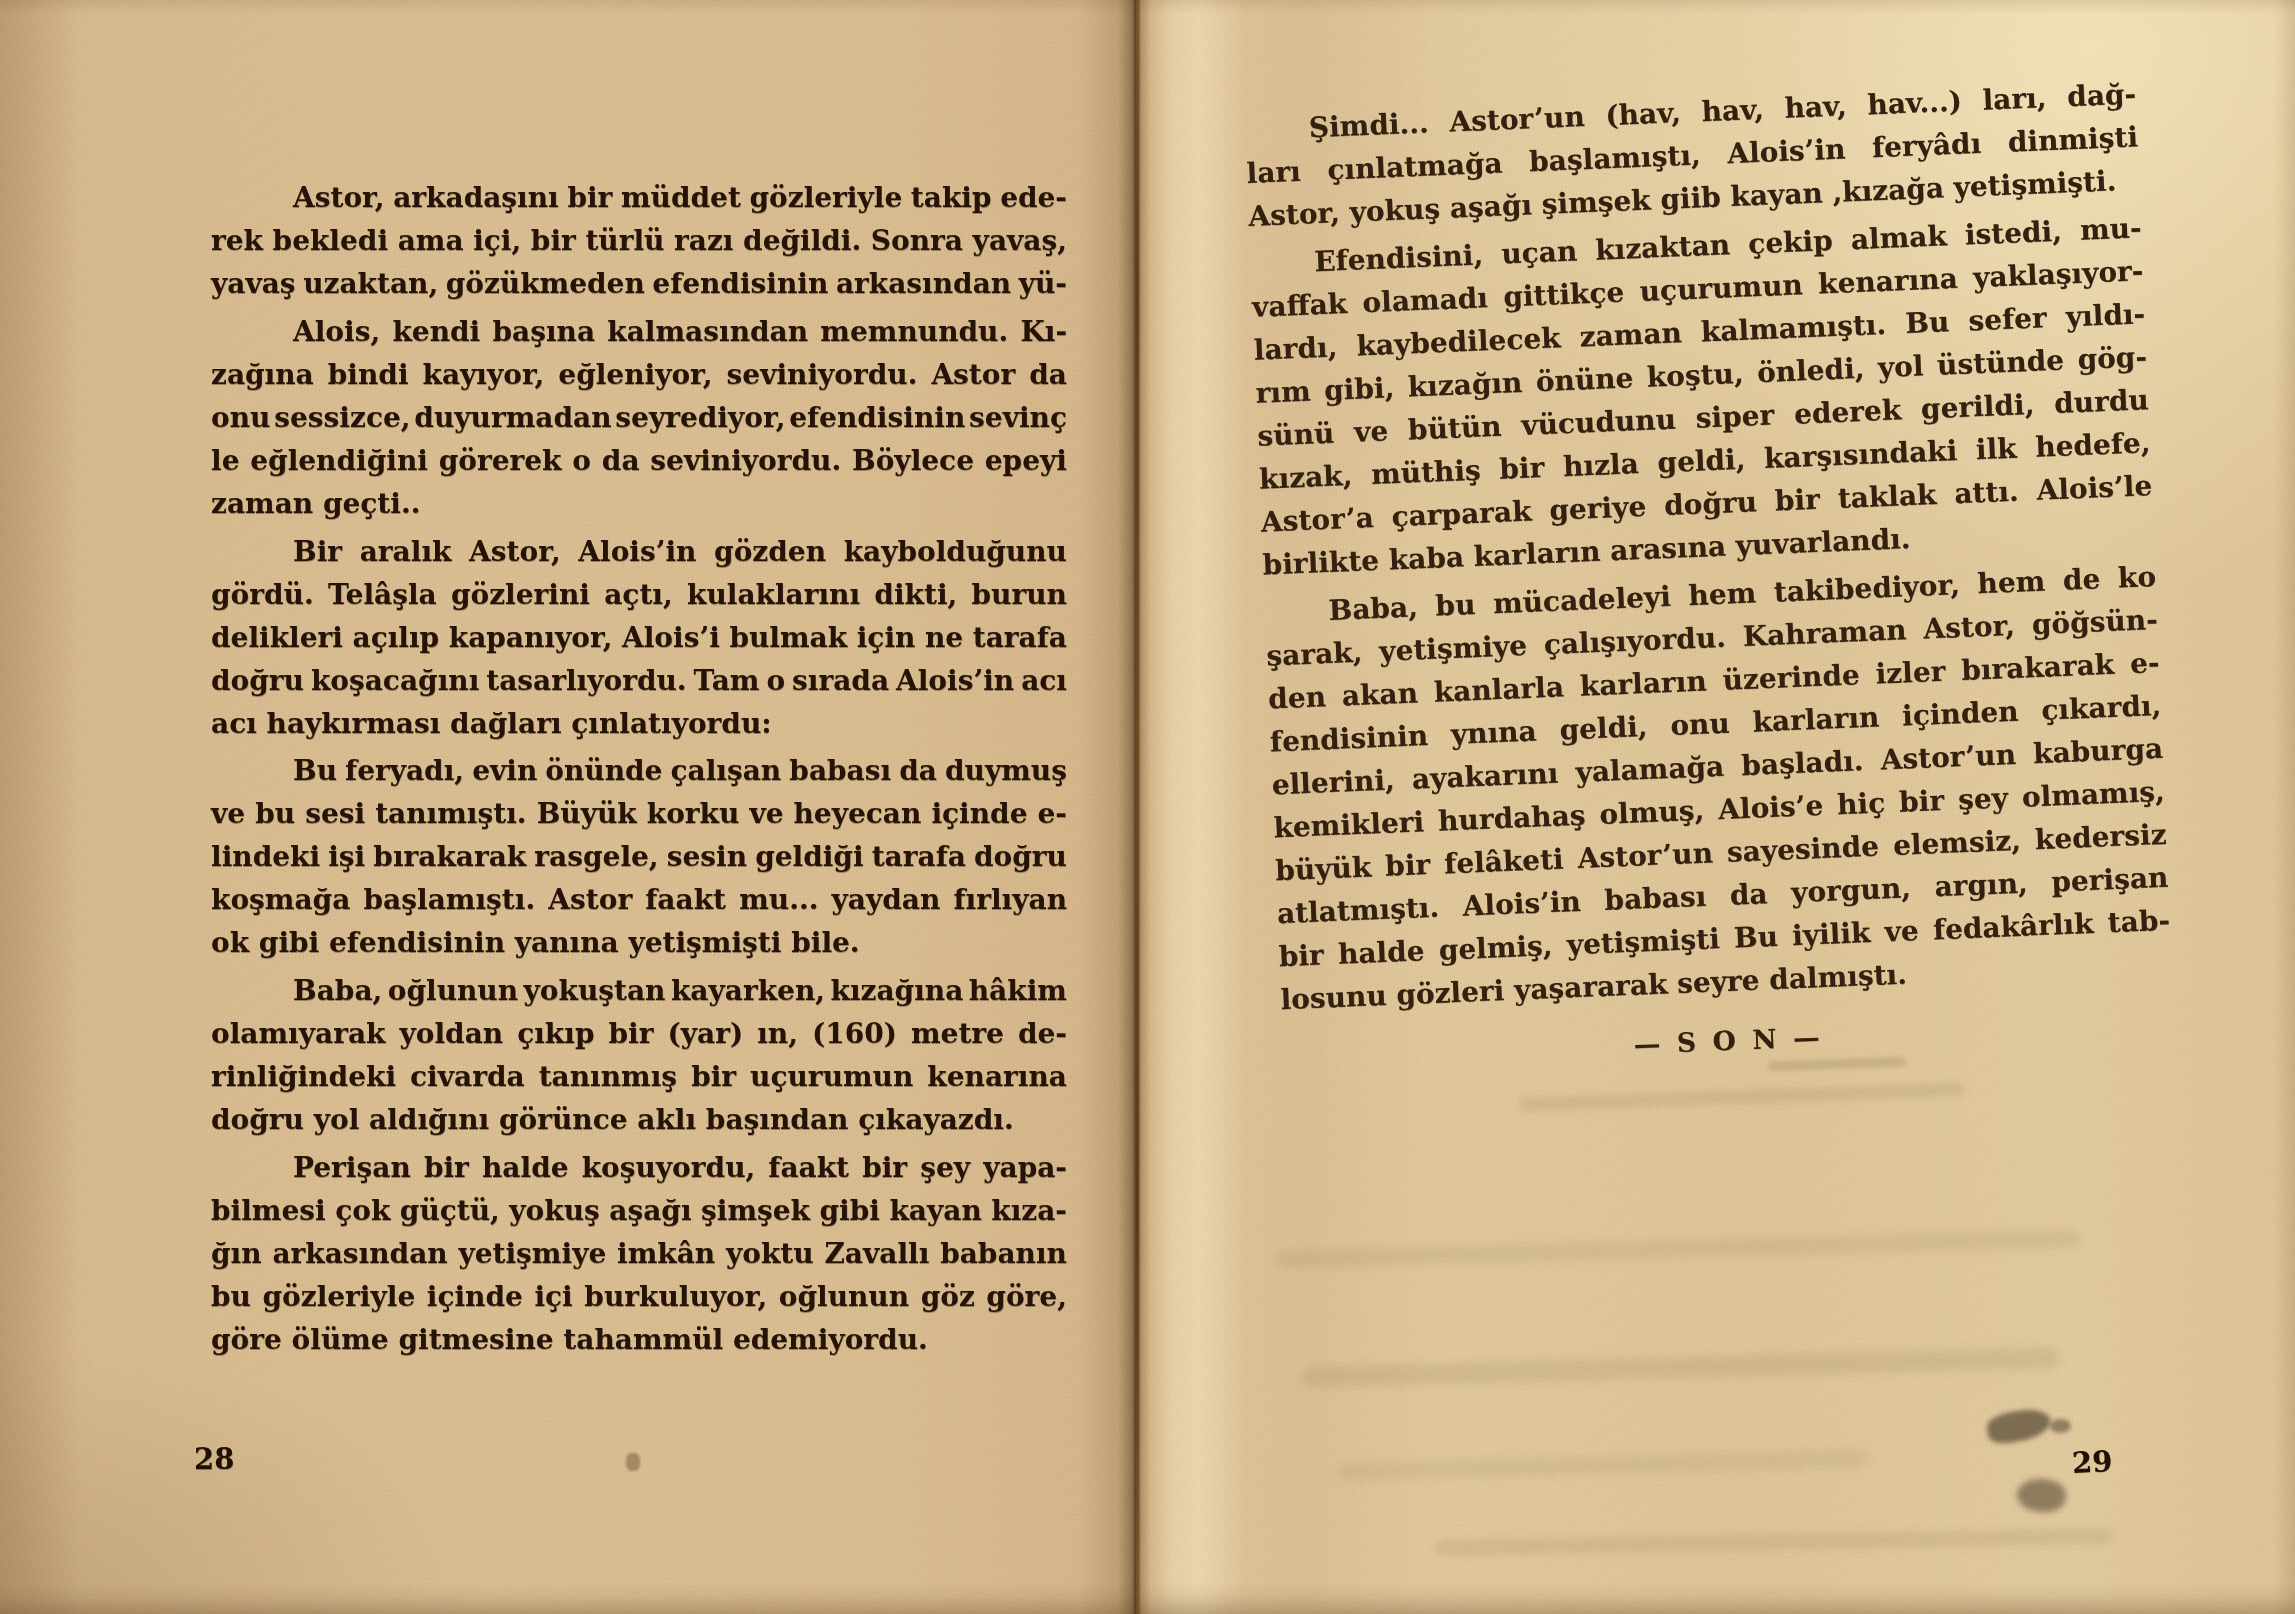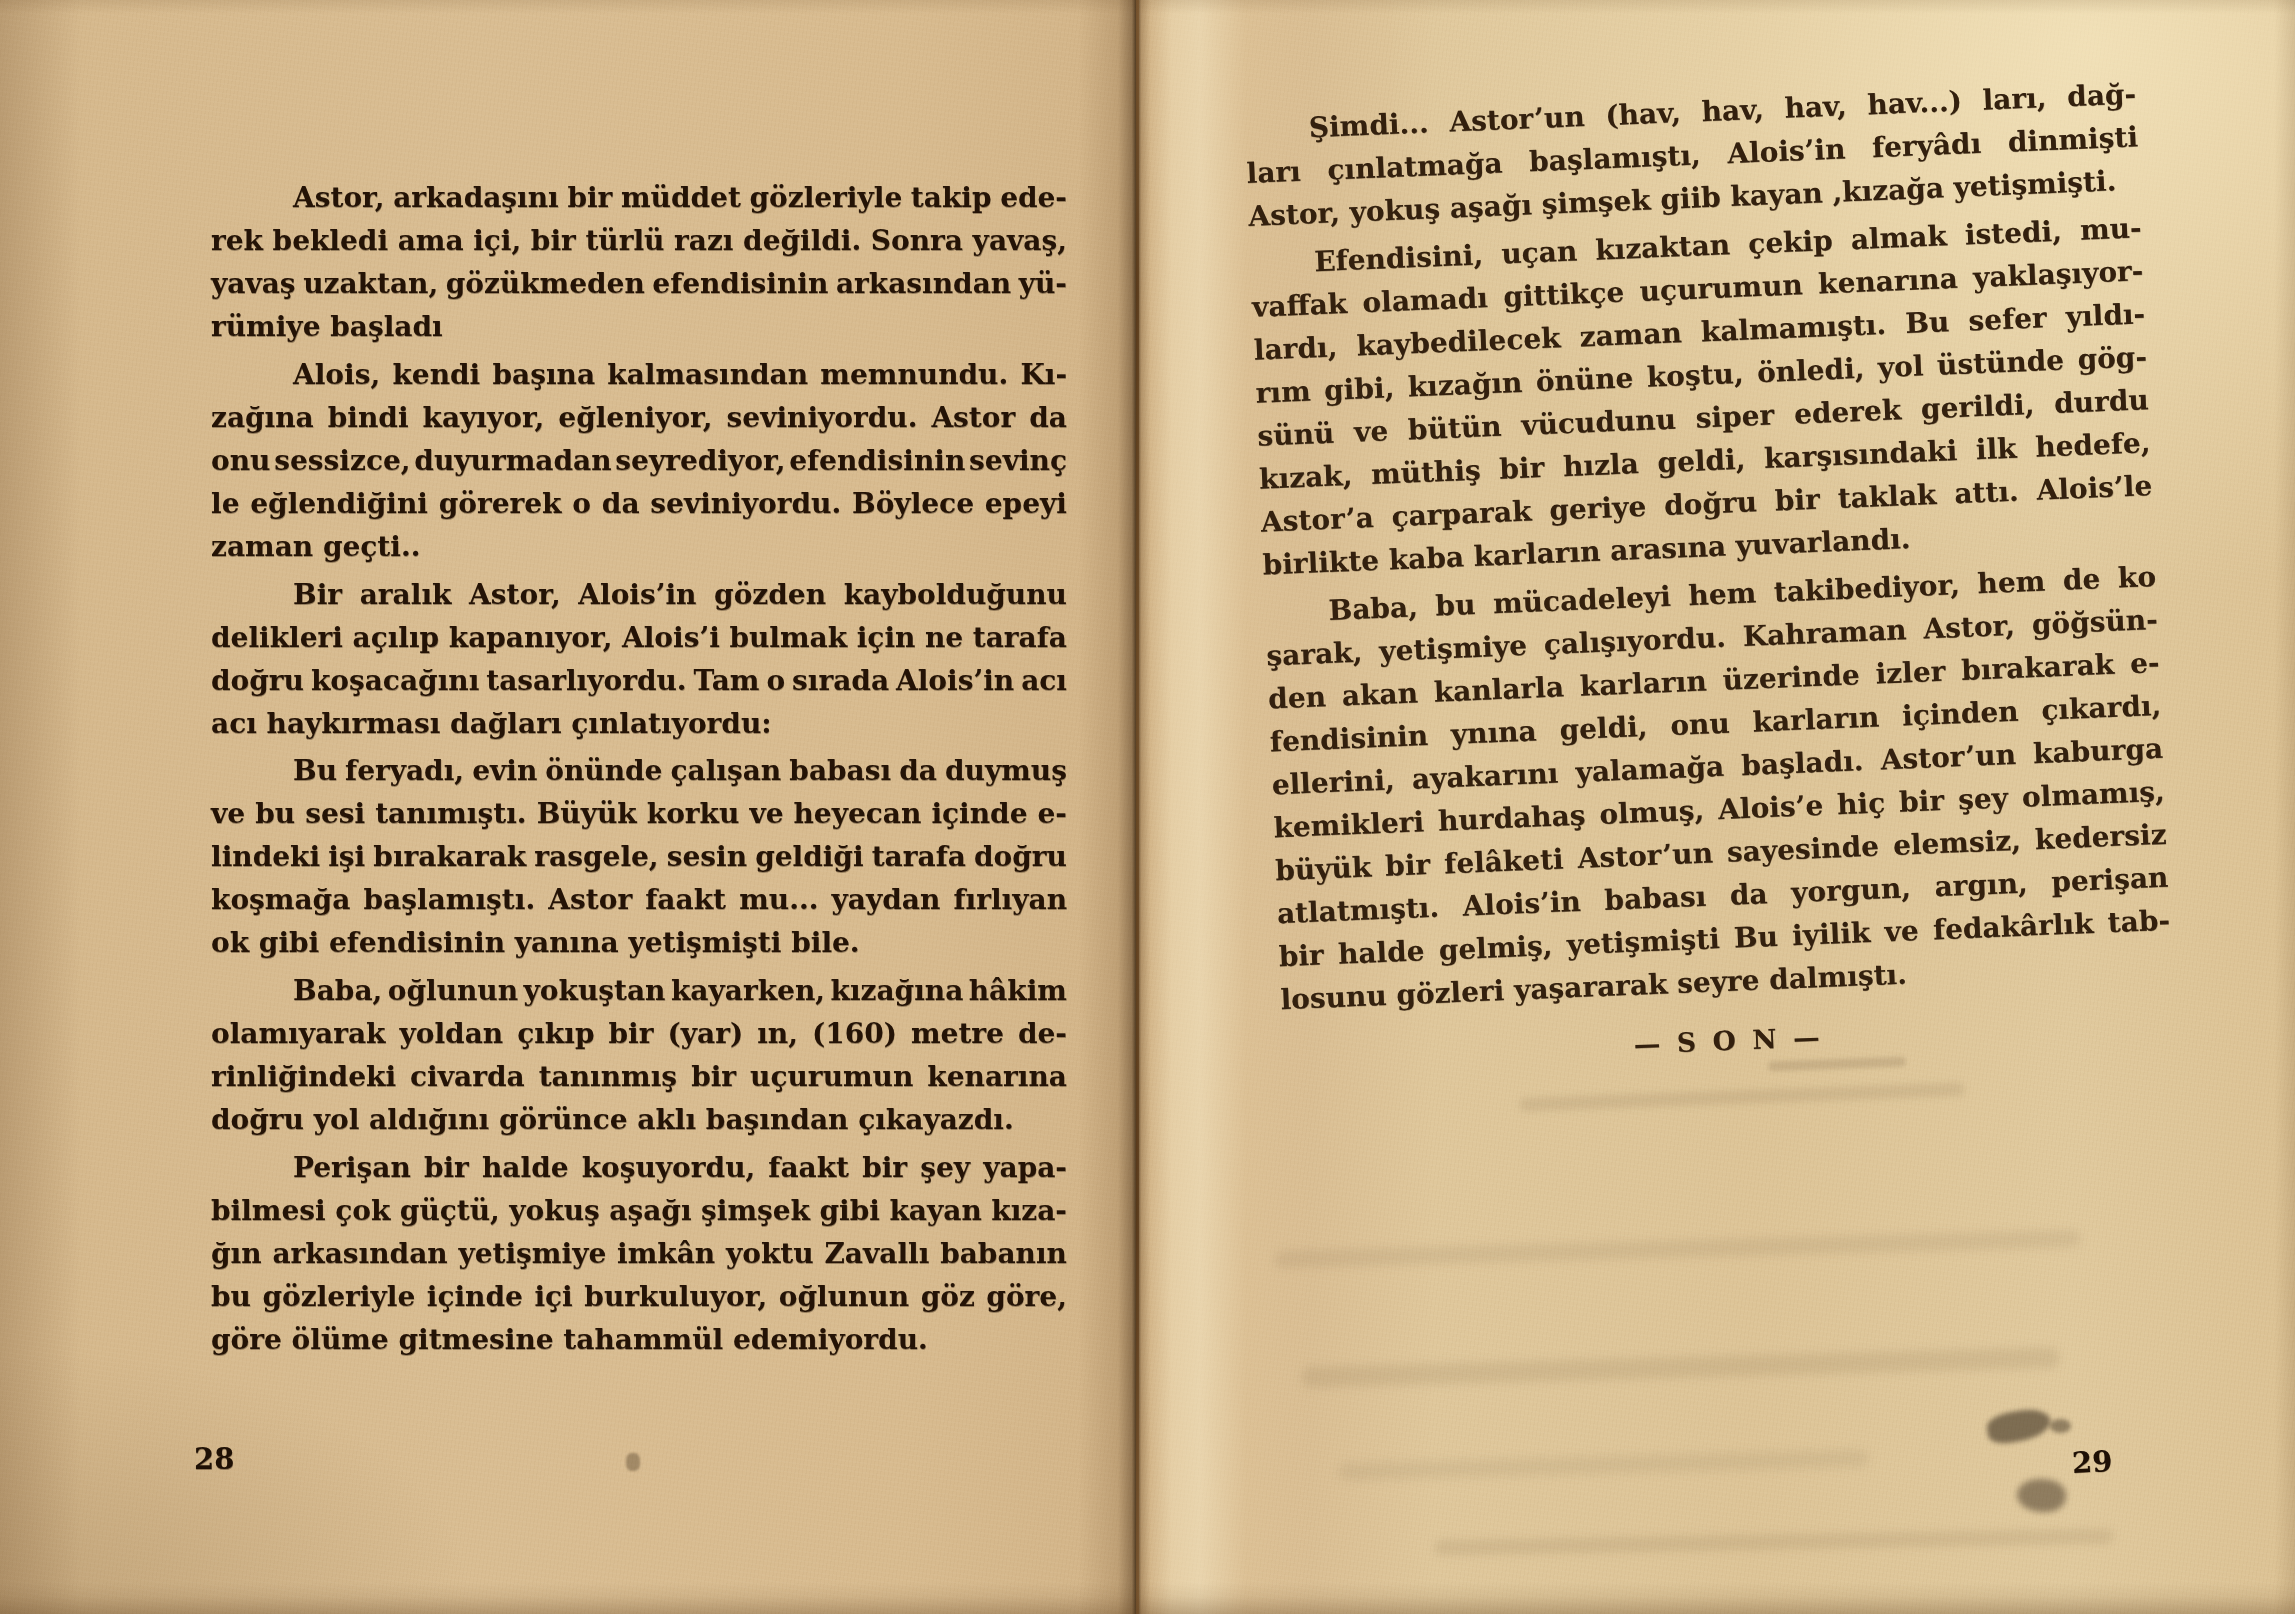--- a/index.html
+++ b/index.html
@@ -131,21 +131,20 @@
           <span>yavaş,</span>
         </div>
         <div class="line">
           <span>yavaş</span>
           <span>uzaktan,</span>
           <span>gözükmeden</span>
           <span>efendisinin</span>
           <span>arkasından</span>
           <span>yü-</span>
         </div>
-        <div class="line last">rümiye başladı</div>
       </div>
       <div class="para">
         <div class="line first">
           <span>Alois,</span>
           <span>kendi</span>
           <span>başına</span>
           <span>kalmasından</span>
           <span>memnundu.</span>
           <span>Kı-</span>
         </div>
@@ -179,20 +178,29 @@
         <div class="line last">zaman geçti..</div>
       </div>
       <div class="para">
         <div class="line first">
           <span>Bir</span>
           <span>aralık</span>
           <span>Astor,</span>
           <span>Alois’in</span>
           <span>gözden</span>
           <span>kaybolduğunu</span>
+        </div>
+        <div class="line">
+          <span>gördü.</span>
+          <span>Telâşla</span>
+          <span>gözlerini</span>
+          <span>açtı,</span>
+          <span>kulaklarını</span>
+          <span>dikti,</span>
+          <span>burun</span>
         </div>
         <div class="line">
           <span>delikleri</span>
           <span>açılıp</span>
           <span>kapanıyor,</span>
           <span>Alois’i</span>
           <span>bulmak</span>
           <span>için</span>
           <span>ne</span>
           <span>tarafa</span>

